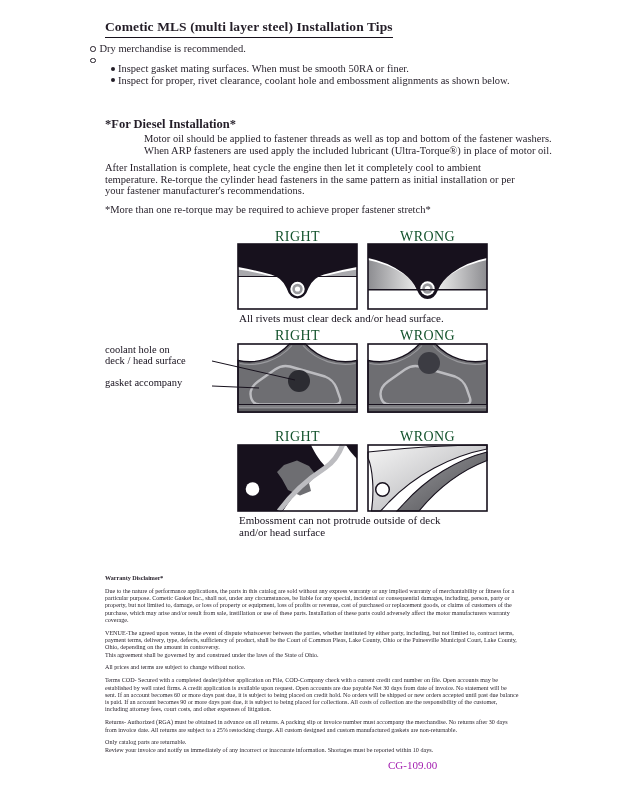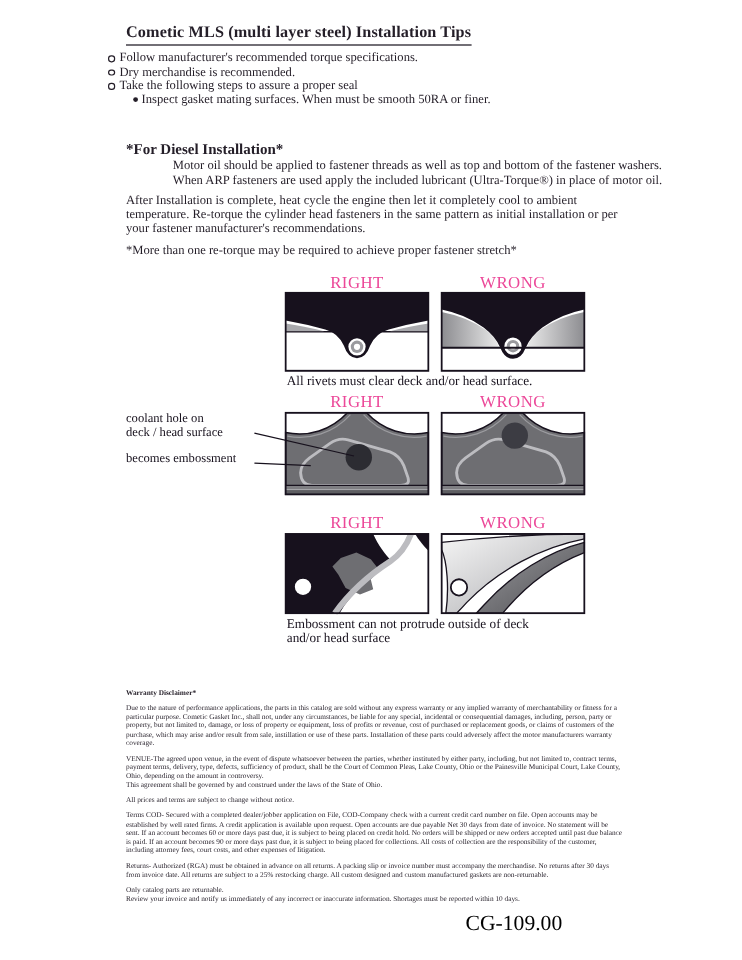--- a/index.html
+++ b/index.html
@@ -17,56 +17,55 @@
             margin:3px 4px 0 0;}
   .marker-dot{flex:none;width:4px;height:4px;background:#241e28;border-radius:50%;
               margin:3.5px 3px 0 0;}
 
   .h-diesel{left:105px;top:117px;font-size:12.5px;font-weight:bold;}
   .para{left:105px;font-size:10.5px;line-height:11.6px;}
   .p1{top:133px;width:418px;margin-left:39px;}
   .p2{top:162px;width:428px;}
   .note{top:204px;width:430px;}
 
-  .fig-label{width:121px;text-align:center;font-size:14px;letter-spacing:.4px;color:#ec4899;}
+  .fig-label{width:121px;text-align:center;font-size:14px;letter-spacing:.4px;color:#14532d;}
   .fig-box{width:121px;height:67px;}
   .fig-box svg{display:block;width:100%;height:100%;}
   .caption{left:239px;font-size:11px;line-height:11.5px;color:#17111d;width:270px;}
 
   .annot{left:105px;width:105px;font-size:10.5px;line-height:11px;color:#17111d;}
 
   .disclaimer{left:105px;top:575px;width:414px;font-size:6.1px;line-height:7.3px;color:#241e28;}
   .disclaimer .dp{margin:0 0 5.5px 0;}
   .disclaimer .dh{font-weight:bold;margin:0 0 5.5px 0;}
 
-  .footer{left:388px;top:759px;font-size:18px;color:#000000;}
+  .footer{left:388px;top:759px;font-size:11px;color:#a21caf;}
 </style>
 </head>
 <body>
 
 <div class="page">
 
   <div class="abs title">Cometic MLS (multi layer steel) Installation Tips</div>
 
   <div class="abs bullets">
     <div class="b-row">
       <span class="marker-o"></span>
-      <span>Follow manufacturer's recommended torque specifications.</span>
+      <span>Dry merchandise is recommended.</span>
     </div>
     <div class="b-row">
       <span class="marker-o"></span>
-      <span>Dry merchandise is recommended.</span>
-    </div>
-    <div class="b-row">
-      <span class="marker-o"></span>
-      <span>Take the following steps to assure a proper seal</span>
     </div>
     <div class="b-row sub">
       <span class="marker-dot"></span>
       <span>Inspect gasket mating surfaces.  When must be smooth 50RA or finer.</span>
+    </div>
+    <div class="b-row sub">
+      <span class="marker-dot"></span>
+      <span>Inspect for proper, rivet clearance, coolant hole and embossment alignments as shown below.</span>
     </div>
   </div>
 
   <div class="abs h-diesel">*For Diesel Installation*</div>
   <div class="abs para p1">Motor oil should be applied to fastener threads as well as top and bottom of the fastener washers. When ARP fasteners are used apply the included lubricant (Ultra-Torque®) in place of motor oil.</div>
   <div class="abs para p2">After Installation is complete, heat cycle the engine then let it completely cool to ambient temperature. Re-torque the cylinder head fasteners in the same pattern as initial installation or per your fastener manufacturer's recommendations.</div>
   <div class="abs para note">*More than one re-torque may be required to achieve proper fastener stretch*</div>
 
   <div class="abs fig-label" style="left:237px;top:229px;">RIGHT</div>
   <div class="abs fig-label" style="left:367px;top:229px;">WRONG</div>
@@ -111,21 +110,21 @@
 
   <div class="abs caption" style="top:313px;">All rivets must clear deck and/or head surface.</div>
 
   <div class="abs fig-label" style="left:237px;top:328px;">RIGHT</div>
   <div class="abs fig-label" style="left:367px;top:328px;">WRONG</div>
 
   <div class="abs annot" style="top:344px;">
     <div>coolant hole on</div>
     <div>deck / head surface</div>
   </div>
-  <div class="abs annot" style="top:377px;">becomes embossment</div>
+  <div class="abs annot" style="top:377px;">gasket accompany</div>
 
   <div class="abs fig-box" style="left:237px;top:343px;height:70px;">
     <svg viewBox="0 0 121 70">
       <rect x="1" y="1" width="119" height="68" fill="#ffffff"></rect>
       <path d="M1,17.5 C20,21.5 39,15.5 52.5,1 L68.5,1 C82,15.5 101,21.5 120,17.5 L120,69 L1,69 Z" fill="#6e6e72" stroke="#17111d" stroke-width="1.3"></path>
       <path d="M2.5,20.5 C21,24 41,18 55,2.5" fill="none" stroke="#9b9b9f" stroke-width="1.1"></path>
       <path d="M118.5,20.5 C100,24 80,18 66,2.5" fill="none" stroke="#9b9b9f" stroke-width="1.1"></path>
       <path d="M13.5,51 Q13.5,44 21,38.5 L38,26.5 Q45,21.5 53,23.5 L88,33.5 Q96,36.5 99.5,45 L103,55 Q105,61.5 97,61.5 L23,61.5 Q14,61.5 13.5,51 Z" fill="none" stroke="#bcbcc0" stroke-width="2.4"></path>
       <line x1="1" y1="61.5" x2="120" y2="61.5" stroke="#17111d" stroke-width="1"></line>
       <rect x="1" y="62" width="119" height="3" fill="#7e7e82"></rect>

